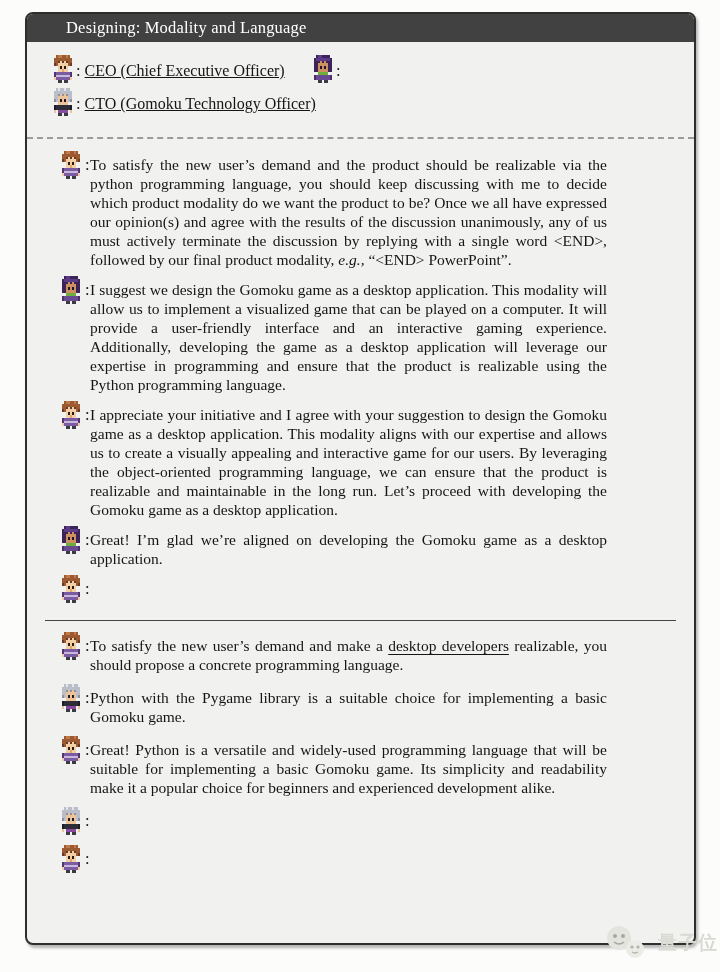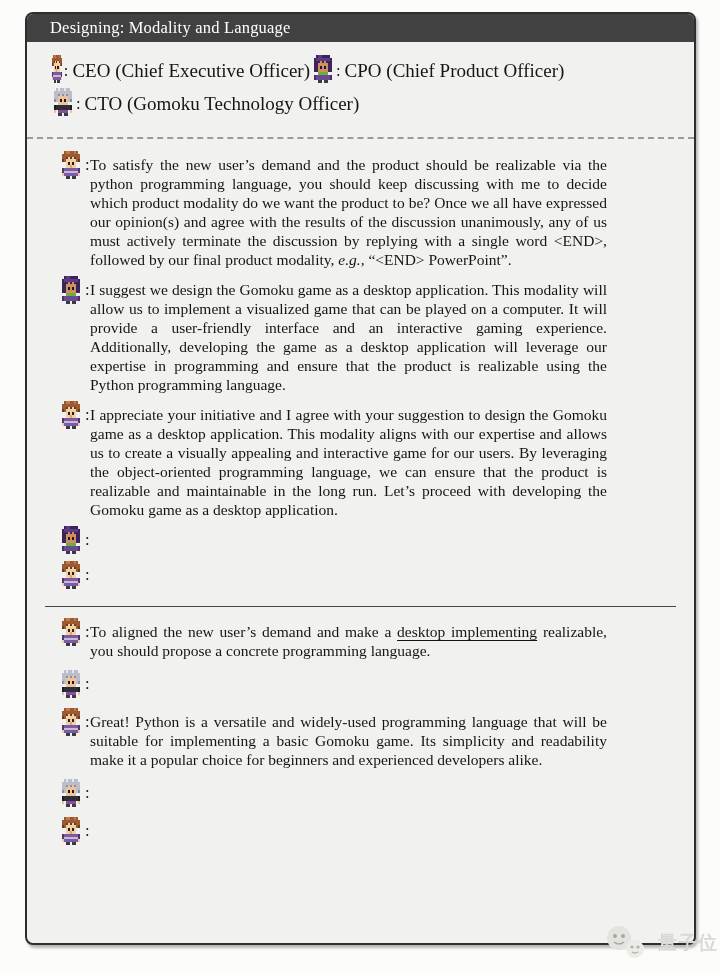--- a/index.html
+++ b/index.html
@@ -6,29 +6,29 @@
   html,body { width:720px; height:972px; background:#fcfcfb; overflow:hidden;
               font-family:"Liberation Serif", serif; color:#151515; }
 
   .figure-box{
     position:absolute; left:25px; top:12px; width:671px; height:933px;
     background:#f1f1ef; border:2px solid #2e2e2e; border-radius:8px;
     overflow:hidden; box-shadow:2px 3px 3px rgba(0,0,0,0.28);
   }
   .title-bar{
     background:#414141; color:#ffffff; height:28px; line-height:28px;
-    padding-left:23px; font-size:16.5px; letter-spacing:.2px;
+    padding-left:39px; font-size:16.5px; letter-spacing:.2px;
   }
 
   .legend{ padding:13px 0 8px 23px; }
   .legend-row{ display:flex; align-items:flex-end; margin-bottom:7px; }
   .legend-item{ display:flex; align-items:flex-end; }
   .legend-item.first{ width:260px; }
   .legend .colon, .gutter .colon{ font-size:16.5px; line-height:20px; }
-  .legend .label{ font-size:19px; line-height:20px; margin-left:4px; white-space:nowrap; }
+  .legend .label{ font-size:16px; line-height:20px; margin-left:4px; white-space:nowrap;text-decoration:underline; }
 
   .avatar{ width:26px; height:28px; display:block; image-rendering:pixelated; }
   .legend-item .avatar{ margin-bottom:-2px; }
 
   .dashed-sep{ border-top:2px dashed #9b9b98; height:0; margin-top:8px; }
 
   .messages{ padding-top:16px; }
   .msg{ display:flex; margin-bottom:11px; }
   .msg.sec2{ margin-bottom:14px; }
   .gutter{ flex:0 0 63px; padding-left:31px; display:flex; align-items:flex-start; }
@@ -139,21 +139,20 @@
             <use href="#spr-ceo"></use>
           </svg>
         <span class="colon">:</span>
         <span class="label">CEO (Chief Executive Officer)</span>
       </span>
       <span class="legend-item">
         <svg class="avatar" viewBox="0 0 13 10" preserveAspectRatio="none">
             <use href="#spr-cpo"></use>
           </svg>
         <span class="colon">:</span>
-        <span class="label">CPO (Chief Product Officer)</span>
       </span>
     </div>
     <div class="legend-row">
       <span class="legend-item">
         <svg class="avatar" viewBox="0 0 13 10" preserveAspectRatio="none">
             <use href="#spr-cto"></use>
           </svg>
         <span class="colon">:</span>
         <span class="label">CTO (Gomoku Technology Officer)</span>
       </span>
@@ -194,60 +193,62 @@
       <div class="text">I appreciate your initiative and I agree with your suggestion to design the Gomoku game as a desktop application. This modality aligns with our expertise and allows us to create a visually appealing and interactive game for our users. By leveraging the object-oriented programming language, we can ensure that the product is realizable and maintainable in the long run. Let’s proceed with developing the Gomoku game as a desktop application.</div>
     </div>
 
     <div class="msg">
       <div class="gutter">
         <svg class="avatar" viewBox="0 0 13 10" preserveAspectRatio="none">
             <use href="#spr-cpo"></use>
           </svg>
         <span class="colon">:</span>
       </div>
+      <div class="text">Great! I’m glad we’re aligned on developing the Gomoku game as a desktop application.</div>
     </div>
 
     <div class="msg">
       <div class="gutter">
         <svg class="avatar" viewBox="0 0 13 10" preserveAspectRatio="none">
             <use href="#spr-ceo"></use>
           </svg>
         <span class="colon">:</span>
       </div>
     </div>
 
     <div class="solid-sep"></div>
 
     <div class="msg sec2">
       <div class="gutter">
         <svg class="avatar" viewBox="0 0 13 10" preserveAspectRatio="none">
             <use href="#spr-ceo"></use>
           </svg>
         <span class="colon">:</span>
       </div>
-      <div class="text"><span>To aligned the new user’s demand and make a </span><span class="ul">desktop implementing</span><span> realizable, you should propose a concrete programming language.</span></div>
+      <div class="text"><span>To satisfy the new user’s demand and make a </span><span class="ul">desktop developers</span><span> realizable, you should propose a concrete programming language.</span></div>
     </div>
 
     <div class="msg sec2">
       <div class="gutter">
         <svg class="avatar" viewBox="0 0 13 10" preserveAspectRatio="none">
             <use href="#spr-cto"></use>
           </svg>
         <span class="colon">:</span>
       </div>
-    </div>
-
-    <div class="msg sec2">
-      <div class="gutter">
-        <svg class="avatar" viewBox="0 0 13 10" preserveAspectRatio="none">
-            <use href="#spr-ceo"></use>
-          </svg>
-        <span class="colon">:</span>
-      </div>
-      <div class="text">Great! Python is a versatile and widely-used programming language that will be suitable for implementing a basic Gomoku game. Its simplicity and readability make it a popular choice for beginners and experienced developers alike.</div>
+      <div class="text">Python with the Pygame library is a suitable choice for implementing a basic Gomoku game.</div>
+    </div>
+
+    <div class="msg sec2">
+      <div class="gutter">
+        <svg class="avatar" viewBox="0 0 13 10" preserveAspectRatio="none">
+            <use href="#spr-ceo"></use>
+          </svg>
+        <span class="colon">:</span>
+      </div>
+      <div class="text">Great! Python is a versatile and widely-used programming language that will be suitable for implementing a basic Gomoku game. Its simplicity and readability make it a popular choice for beginners and experienced development alike.</div>
     </div>
 
     <div class="msg sec2">
       <div class="gutter">
         <svg class="avatar" viewBox="0 0 13 10" preserveAspectRatio="none">
             <use href="#spr-cto"></use>
           </svg>
         <span class="colon">:</span>
       </div>
     </div>

